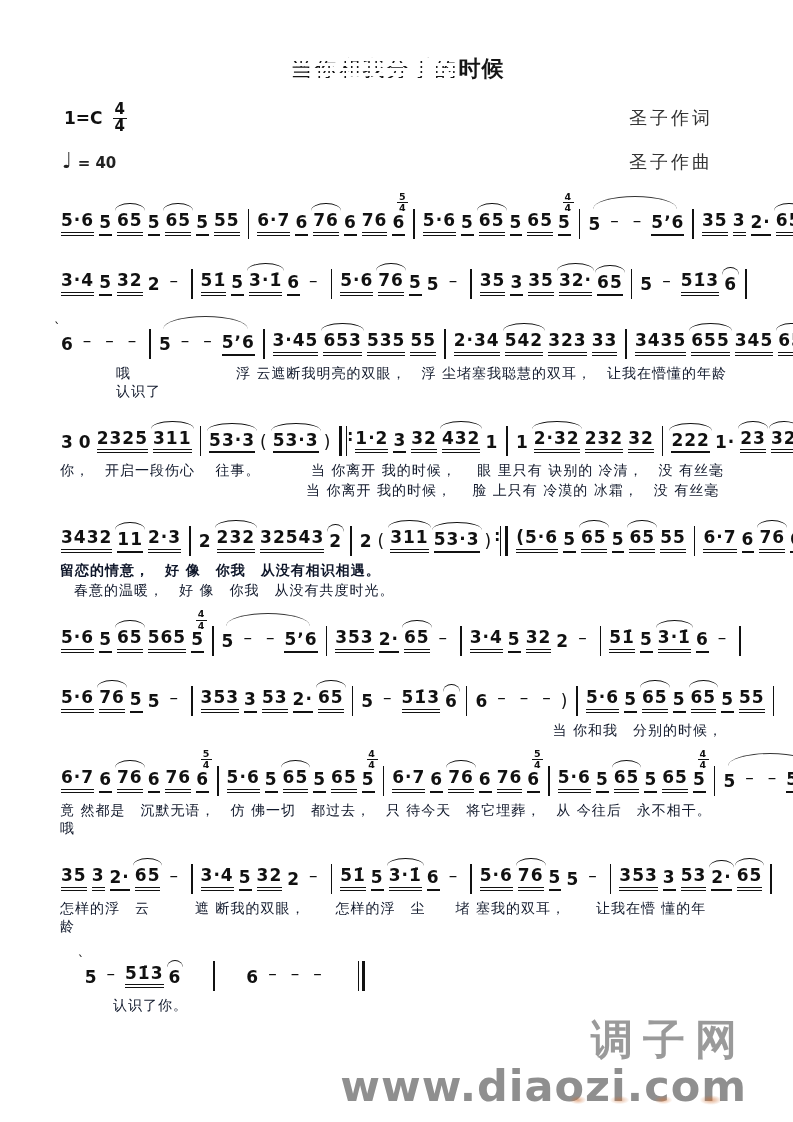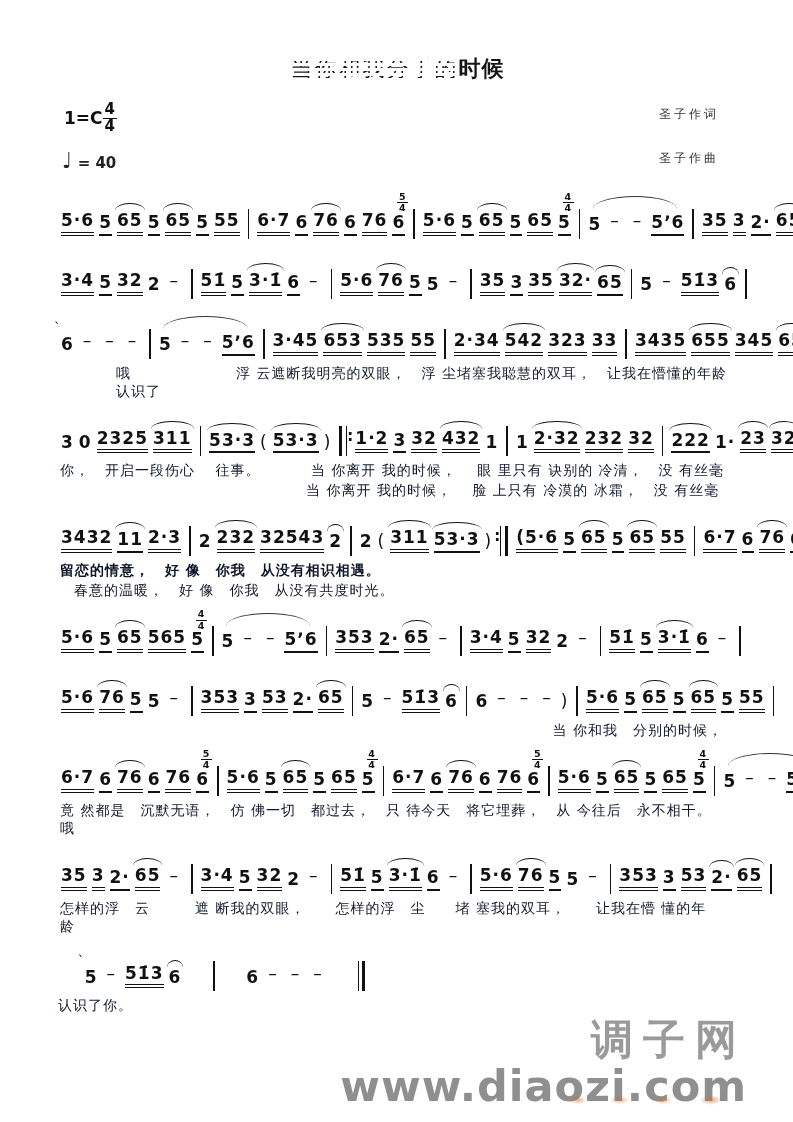--- a/index.html
+++ b/index.html
@@ -13,25 +13,25 @@
 
   
   .title { text-align:center; font-size:22px; margin-top:14px; letter-spacing:1px; color:#151515; }
   .title .broken{
     font-weight:400; letter-spacing:2px;
     -webkit-mask-image:repeating-linear-gradient(180deg,#000 0 2px,transparent 2px 5px);
             mask-image:repeating-linear-gradient(180deg,#000 0 2px,transparent 2px 5px);
   }
   .title .bold{ font-weight:700; }
   .hdr-row { position:relative; height:48px; margin-top:16px; }
-  .keysig { position:absolute; left:6px; top:2px; font-size:17px; font-weight:700; display:flex; align-items:center; }
+  .keysig { position:absolute; left:6px; top:2px; font-size:17px; font-weight:700; display:flex; align-items:center; gap:10px;}
   .frac { display:inline-block; text-align:center; font-size:15px; font-weight:700; line-height:1.05; }
   .frac b { display:block; border-bottom:1.6px solid #111; padding:0 2px; }
   .frac i { display:block; font-style:normal; }
-  .credit { position:absolute; right:18px; font-size:12px; color:#333; letter-spacing:3px; }
+  .credit { position:absolute; right:24px; font-size:18px; color:#333; letter-spacing:3px; }
   .credit.c1 { top:6px; } 
   .tempo-row { position:relative; height:34px; }
   .tempo { position:absolute; left:4px; top:0; font-size:15px; color:#222; font-weight:700;}
   .tempo .note { font-size:22px; }
   .credit.c2 { top:2px; }
 
   
   .systems { margin-top:10px; }
   .system { margin-bottom:9px; }
   .system.narrow .mline { width:46%; }
@@ -529,21 +529,21 @@
             </div>
             <div class="bar s"></div>
             <div class="measure">
               <span class="tok">6</span>
               <span class="tok dash">–</span>
               <span class="tok dash">–</span>
               <span class="tok dash">–</span>
             </div>
             <div class="bar f"></div>
           </div>
-          <div class="lyr" style="">认识了你。</div>
+          <div class="lyr" style="margin-left: 55px;">认识了你。</div>
         </div>
       </div>
   </div>
 
   <div class="wm">
     <div class="smudge"></div>
     <div class="site">调子网</div>
     <div class="url">www.diaozi.com</div>
   </div>
 </div>

